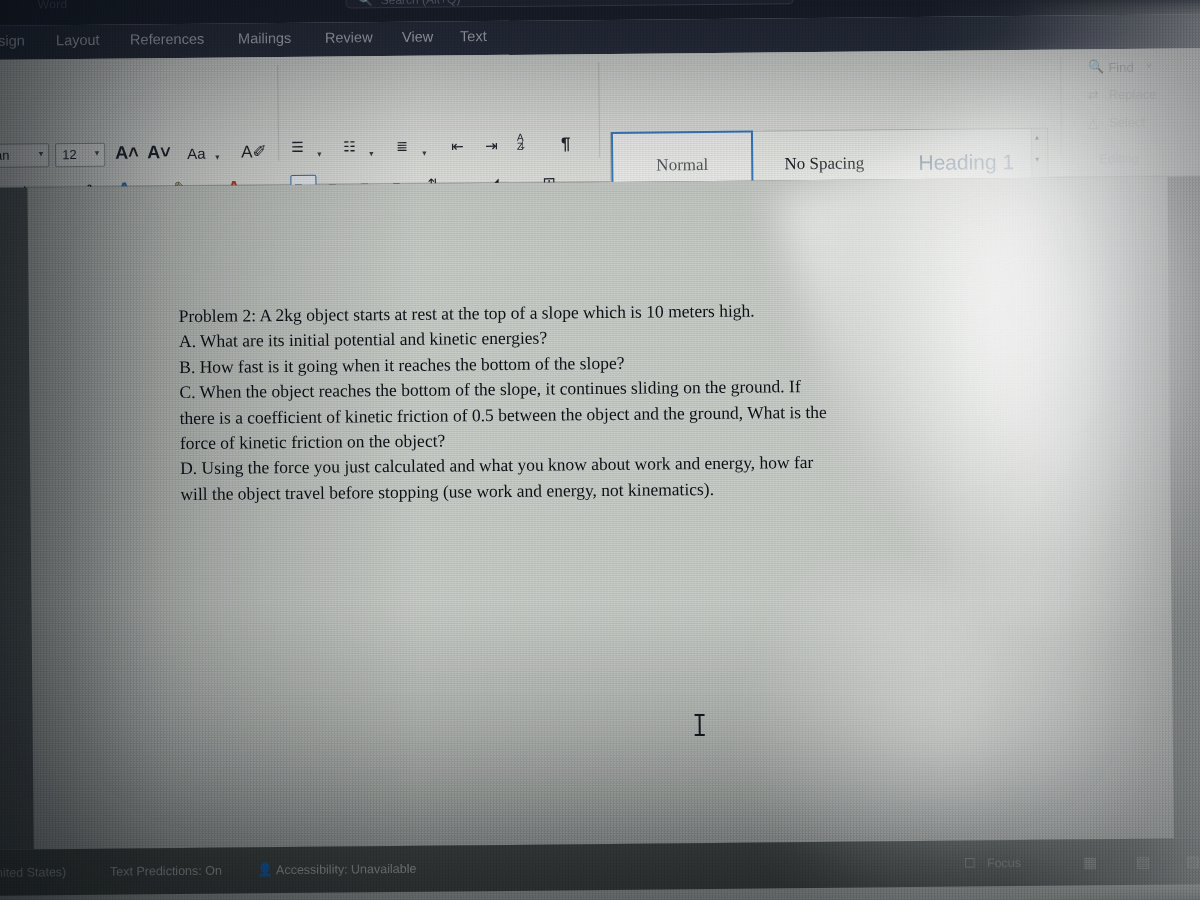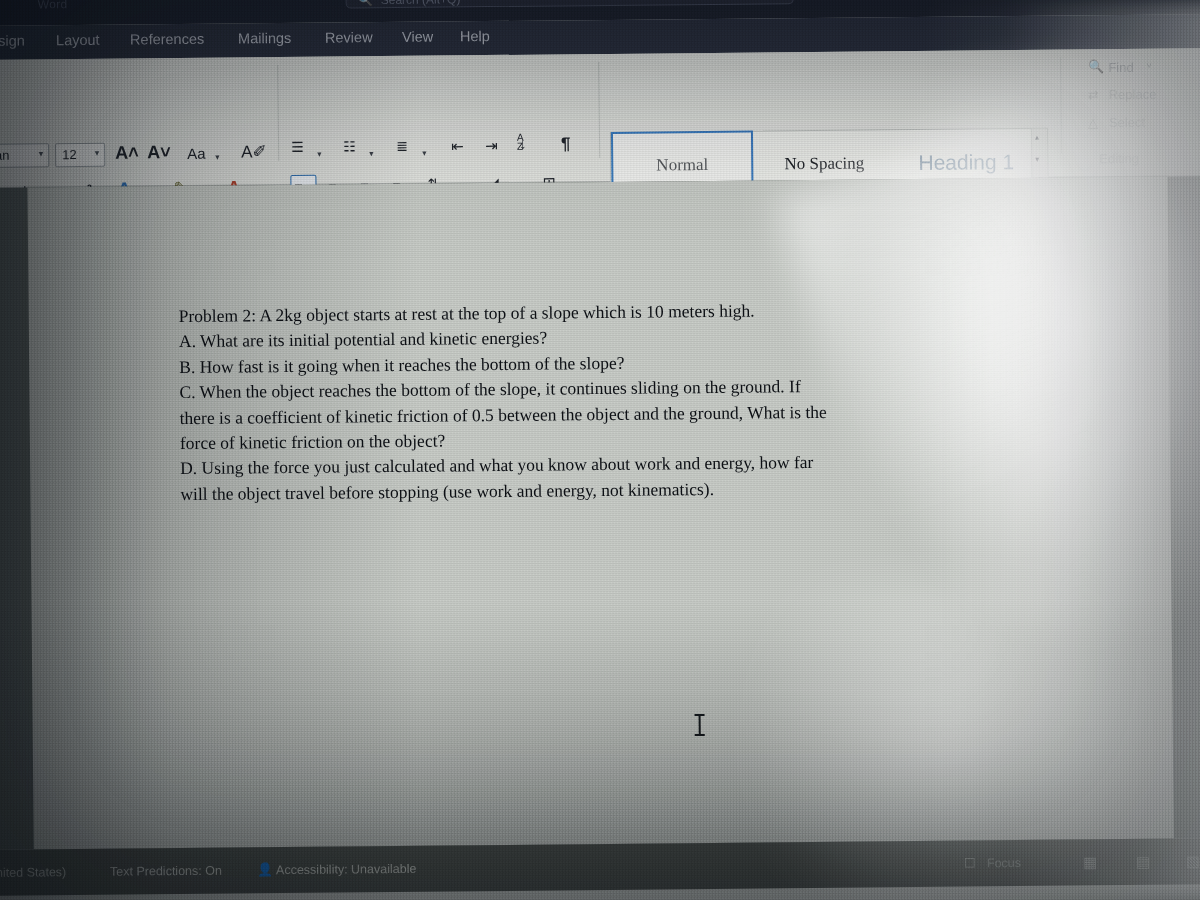--- a/index.html
+++ b/index.html
@@ -241,21 +241,21 @@
       </div>
     </div>
 
     <div class="tabbar">
       <span class="tab" style="left:0px">esign</span>
       <span class="tab" style="left:66px">Layout</span>
       <span class="tab" style="left:140px">References</span>
       <span class="tab" style="left:248px">Mailings</span>
       <span class="tab" style="left:335px">Review</span>
       <span class="tab" style="left:412px">View</span>
-      <span class="tab" style="left:470px">Help</span>
+      <span class="tab" style="left:470px">Text</span>
     </div>
 
     <div class="ribbon">
 
       <div class="combo" style="left:-14px; top:84px; width:72px; height:24px;">
         <span class="cv">man</span>
         <span class="cc">▾</span>
       </div>
       <div class="combo" style="left:64px; top:84px; width:50px; height:24px;">
         <span class="cv">12</span>

